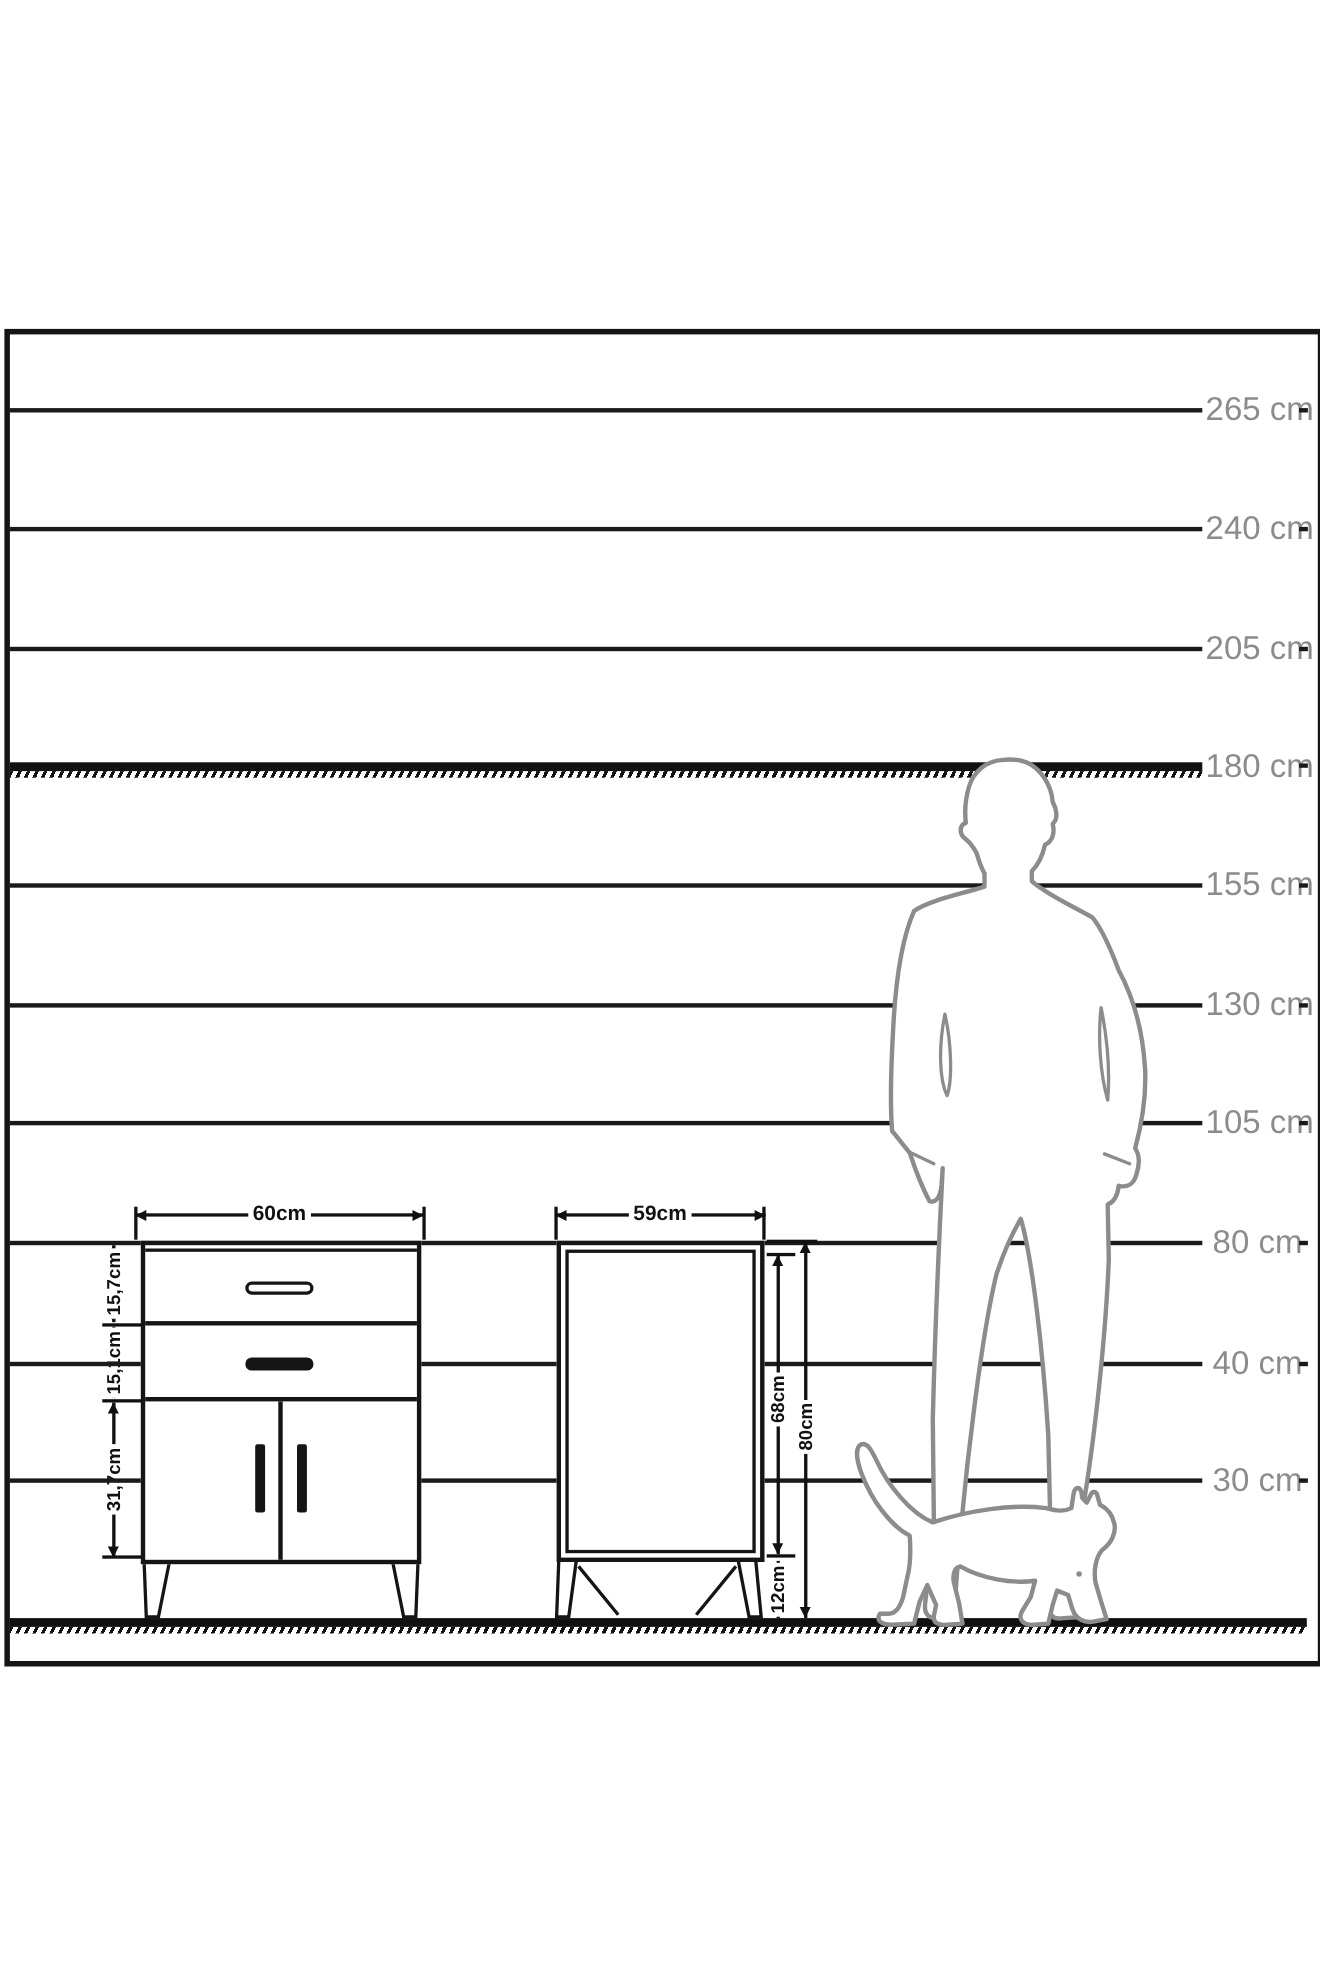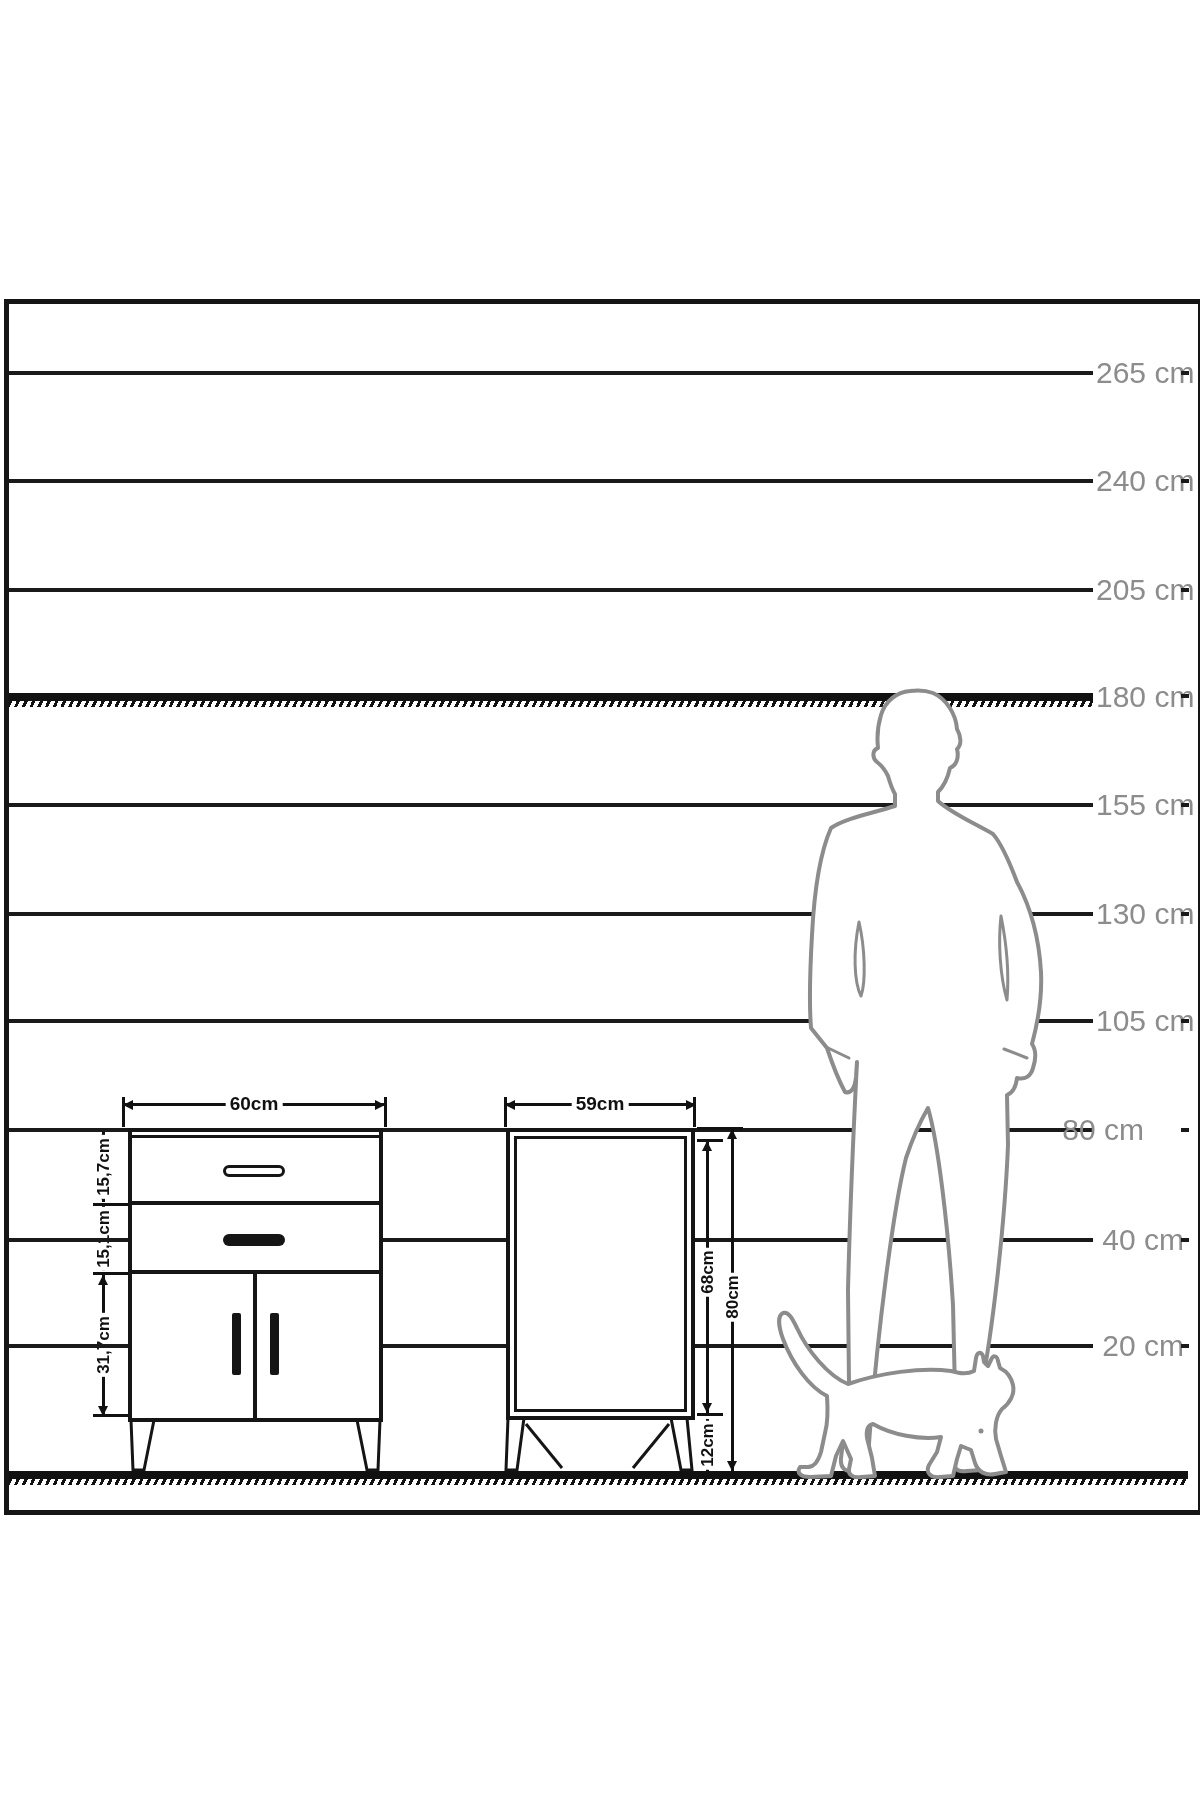--- a/index.html
+++ b/index.html
@@ -82,29 +82,29 @@
 
   <div class="hline z2" style="left:9px;top:912px;width:1084px;"></div>
   <div class="scale-label z2" style="left:1096px;top:897px;">130 cm</div>
   <div class="hline z2" style="left:1181px;top:912px;width:8px;"></div>
 
   <div class="hline z2" style="left:9px;top:1019px;width:1084px;"></div>
   <div class="scale-label z2" style="left:1096px;top:1004px;">105 cm</div>
   <div class="hline z2" style="left:1181px;top:1019px;width:8px;"></div>
 
   <div class="hline z2" style="left:9px;top:1128px;width:1084px;"></div>
-  <div class="scale-label z2" style="left:1056px;top:1113px;">80 cm</div>
+  <div class="scale-label z2" style="left:1096px;top:1113px;">80 cm</div>
   <div class="hline z2" style="left:1181px;top:1128px;width:8px;"></div>
 
   <div class="hline z2" style="left:9px;top:1238px;width:1084px;"></div>
   <div class="scale-label z2" style="left:1096px;top:1223px;">40 cm</div>
   <div class="hline z2" style="left:1181px;top:1238px;width:8px;"></div>
 
   <div class="hline z2" style="left:9px;top:1344px;width:1084px;"></div>
-  <div class="scale-label z2" style="left:1096px;top:1329px;">20 cm</div>
+  <div class="scale-label z2" style="left:1096px;top:1329px;">30 cm</div>
   <div class="hline z2" style="left:1181px;top:1344px;width:8px;"></div>
 
   <div class="hline-thick z2" style="left:9px;top:1471px;width:1179px;"></div>
   <div class="teeth z2" style="left:9px;top:1479px;width:1179px;"></div>
 
   <svg class="z3" width="1200" height="1800" viewBox="0 0 1200 1800">
 
     <g stroke="#151515" stroke-width="3" fill="#fff">
       <polygon points="131,1420 154,1420 144,1470 133,1470"></polygon>
       <polygon points="357,1420 380,1420 378,1470 367,1470"></polygon>

